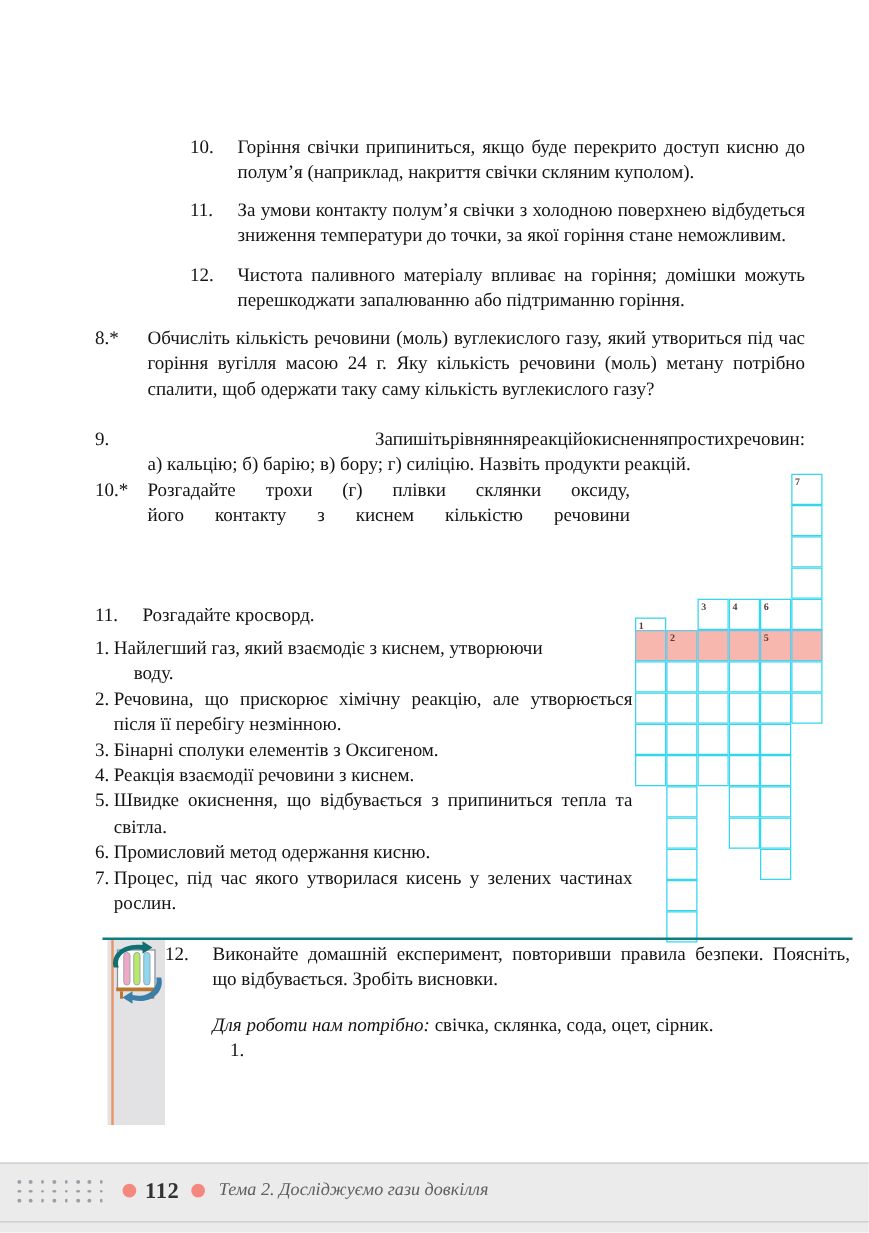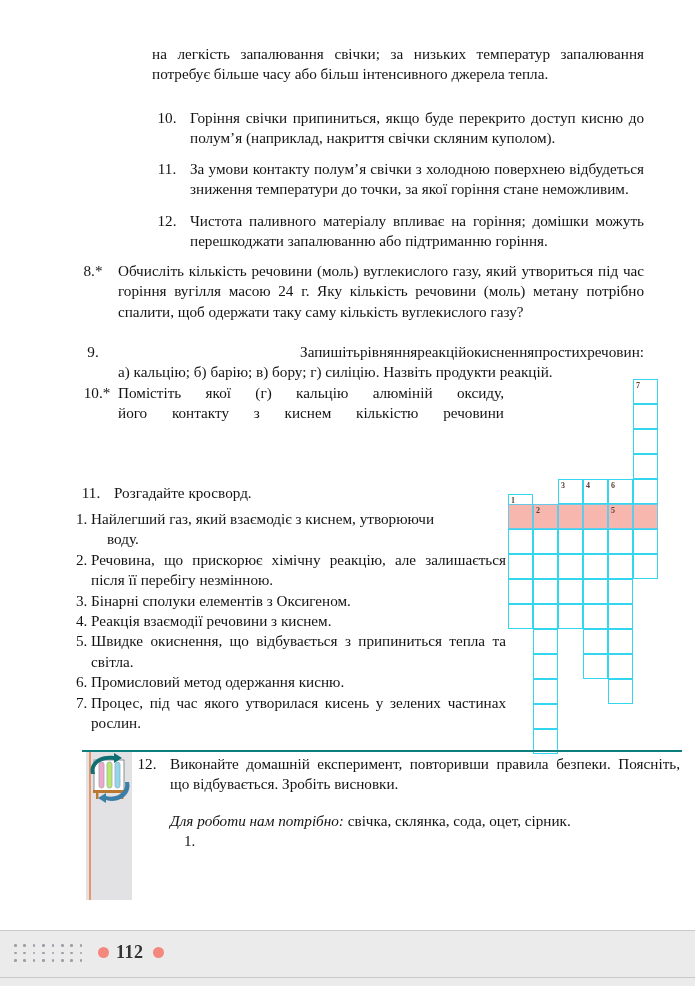--- a/index.html
+++ b/index.html
@@ -11,21 +11,21 @@
     position:relative;
     overflow:hidden;
   }
   .page{position:absolute;left:0;top:0;width:695px;height:986px;}
 
   
   .txt{font-family:"Liberation Serif", serif;font-size:15.2px;line-height:20.4px;color:#131313;}
 
   
   .li{display:flex;align-items:flex-start;}
-  .li .num{flex:0 0 auto;text-align:center;font-size:15.2px;line-height:20.4px;}
+  .li .num{flex:0 0 auto;text-align:left;font-size:15.2px;line-height:20.4px;}
   .li .body{flex:1 1 auto;}
 
   .just{text-align:justify;text-justify:inter-word;}
 
   
   #top-para{position:absolute;left:152px;top:44px;width:492px;}
   #top-para p{margin:0;}
 
   
   #item10{position:absolute;left:152px;top:108px;width:492px;}
@@ -91,23 +91,20 @@
   .fdot{position:absolute;width:11px;height:11px;border-radius:50%;background:#f4877e;top:947px;}
   #fdot1{left:98px;} #fdot2{left:153px;}
   #ftitle{position:absolute;left:175px;top:944px;font-family:"Liberation Serif",serif;
           font-style:italic;font-size:14.5px;color:#5e5e5e;}
 </style>
 </head>
 <body>
 
 <div class="page">
 
-  <div id="top-para" class="txt just">
-    <p>на легкість запалювання свічки; за низьких температур запалювання потребує більше часу або більш інтенсивного джерела тепла.</p>
-  </div>
 
   <div id="item10" class="txt">
     <div class="li">
       <div class="num">10.</div>
       <div class="body just">Горіння свічки припиниться, якщо буде перекрито доступ кисню до полум’я (наприклад, накриття свічки скляним куполом).</div>
     </div>
   </div>
 
   <div id="item11" class="txt">
     <div class="li">
@@ -145,25 +142,25 @@
         <div>а) кальцію; б) барію; в) бору; г) силіцію. Назвіть продукти реакцій.</div>
       </div>
     </div>
   </div>
 
   <div id="item10s" class="txt">
     <div class="li">
       <div class="num">10.*</div>
       <div class="body">
         <div class="ln">
-          <span>Помістіть</span>
-          <span>якої</span>
+          <span>Розгадайте</span>
+          <span>трохи</span>
           <span>(г)</span>
-          <span>кальцію</span>
-          <span>алюміній</span>
+          <span>плівки</span>
+          <span>склянки</span>
           <span>оксиду,</span>
         </div>
         <div class="ln">
           <span>його</span>
           <span>контакту</span>
           <span>з</span>
           <span>киснем</span>
           <span>кількістю</span>
           <span>речовини</span>
         </div>
@@ -178,21 +175,21 @@
     </div>
   </div>
 
   <div id="clues" class="txt">
       <div class="cl">
         <div class="n">1.</div>
         <div class="t just">Найлегший газ, який взаємодіє з киснем, утворюючи<span class="cont">воду.</span></div>
       </div>
       <div class="cl">
         <div class="n">2.</div>
-        <div class="t just">Речовина, що прискорює хімічну реакцію, але залишається після її перебігу незмінною.</div>
+        <div class="t just">Речовина, що прискорює хімічну реакцію, але утворюється після її перебігу незмінною.</div>
       </div>
       <div class="cl">
         <div class="n">3.</div>
         <div class="t just">Бінарні сполуки елементів з Оксигеном.</div>
       </div>
       <div class="cl">
         <div class="n">4.</div>
         <div class="t just">Реакція взаємодії речовини з киснем.</div>
       </div>
       <div class="cl">
@@ -322,14 +319,15 @@
       <i style="left: 18.8px; top: 15px;"></i>
       <i style="left: 28.2px; top: 15px;"></i>
       <i style="left: 37.6px; top: 15px;"></i>
       <i style="left: 47px; top: 15px;"></i>
       <i style="left: 56.4px; top: 15px;"></i>
       <i style="left: 65.8px; top: 15px;"></i>
     </div>
   <div class="fdot" id="fdot1"></div>
   <div id="pgnum">112</div>
   <div class="fdot" id="fdot2"></div>
+  <div id="ftitle">Тема 2. Досліджуємо гази довкілля</div>
 
 </div>
 
 </body></html>

